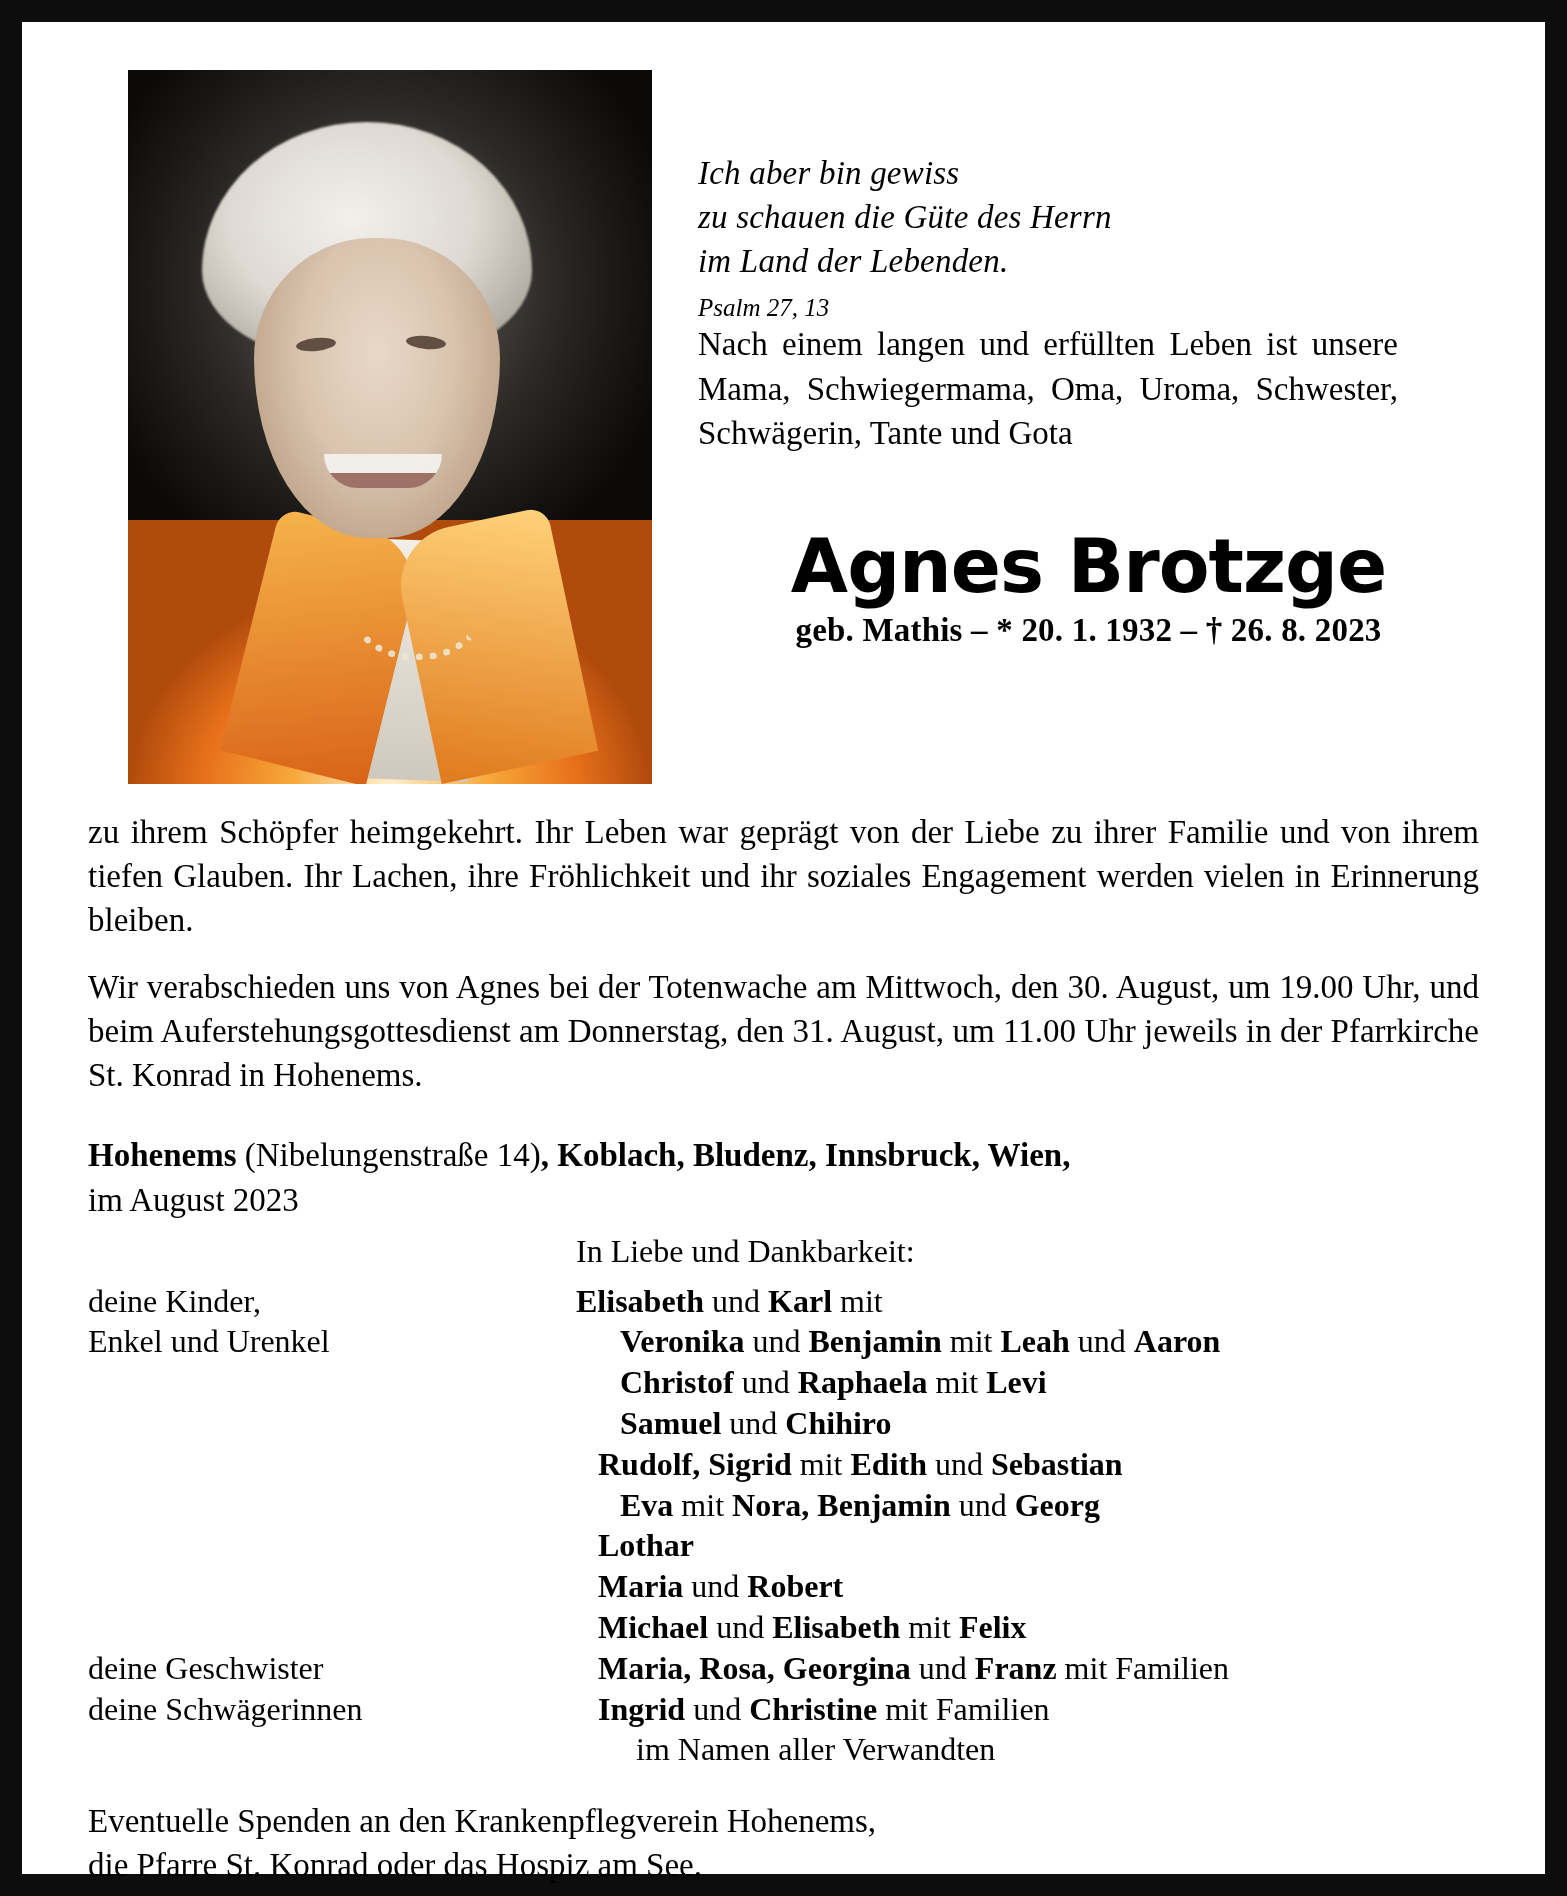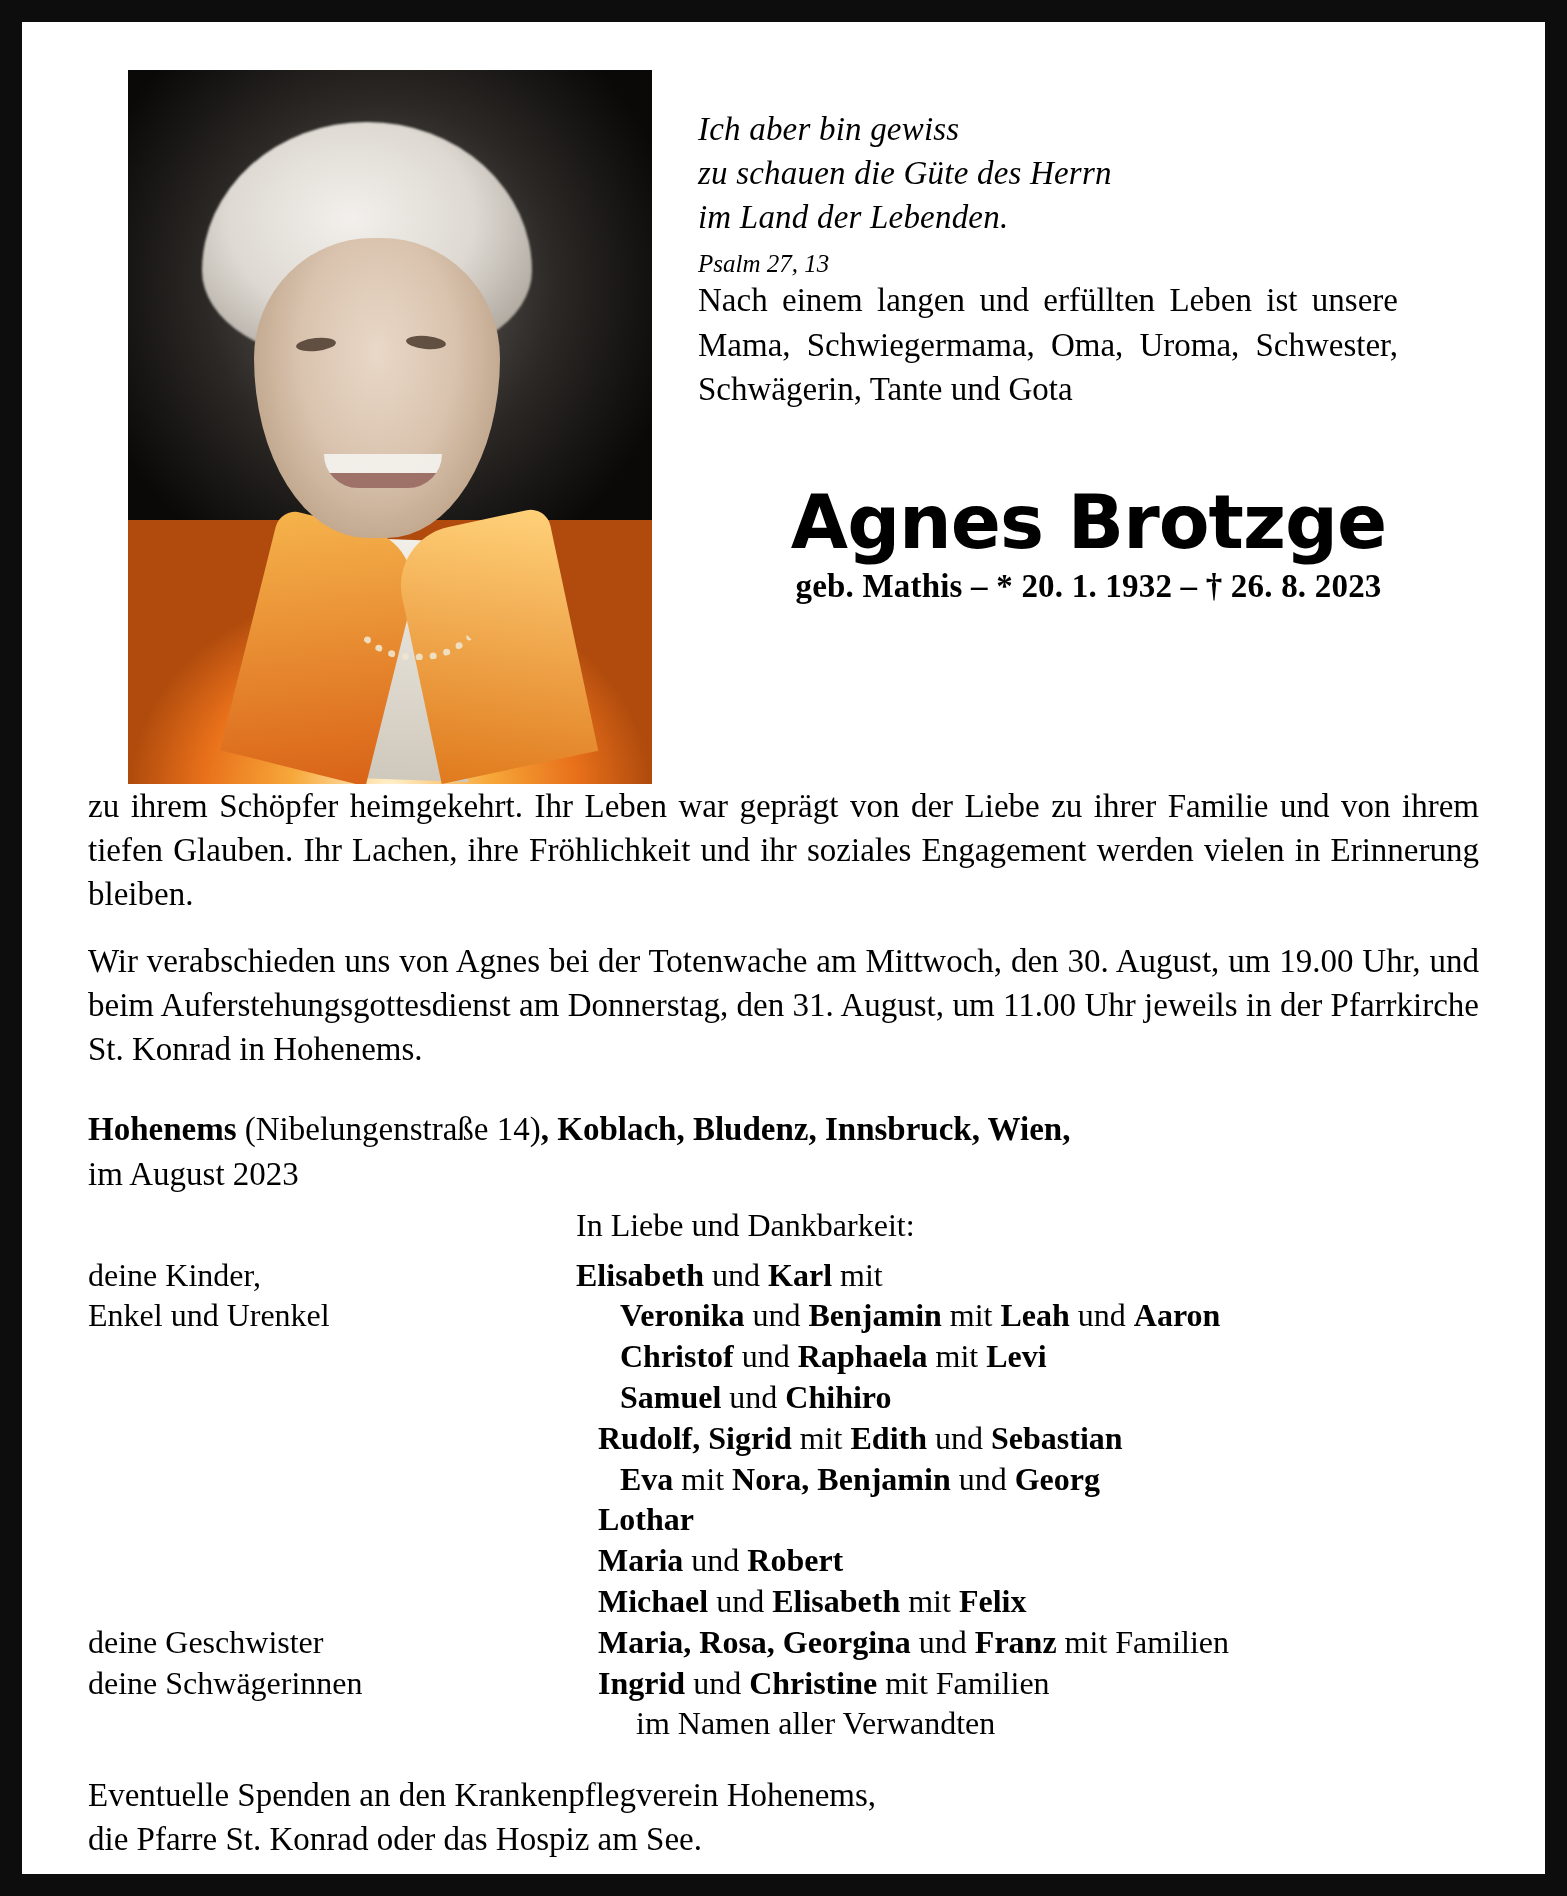--- a/index.html
+++ b/index.html
@@ -112,20 +112,21 @@
   .top-right {
     flex: 1 1 auto;
     padding-left: 86px;
     padding-top: 38px;
   }
   .verse {
     font-style: italic;
     font-size: 33px;
     line-height: 1.33;
     letter-spacing: .2px;
+    margin-top: 44px;
   }
   .verse-src {
     font-style: italic;
     font-size: 25px;
     margin-top: 10px;
   }
   .intro {
     font-size: 33px;
     line-height: 1.36;
     text-align: justify;
@@ -144,20 +145,21 @@
   .name-sub {
     text-align: center;
     font-weight: bold;
     font-size: 33px;
     margin-top: 6px;
     letter-spacing: .2px;
   }
 
   
   .body-text {
+    margin-top: 26px;
     font-size: 33px;
     line-height: 1.34;
   }
   .para {
     text-align: justify;
     text-align-last: left;
     margin-bottom: 22px;
   }
   .para.last { margin-bottom: 0; }
   .places {

